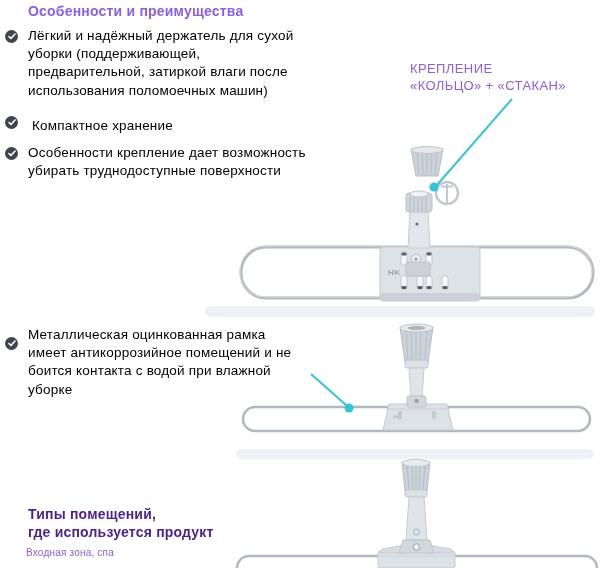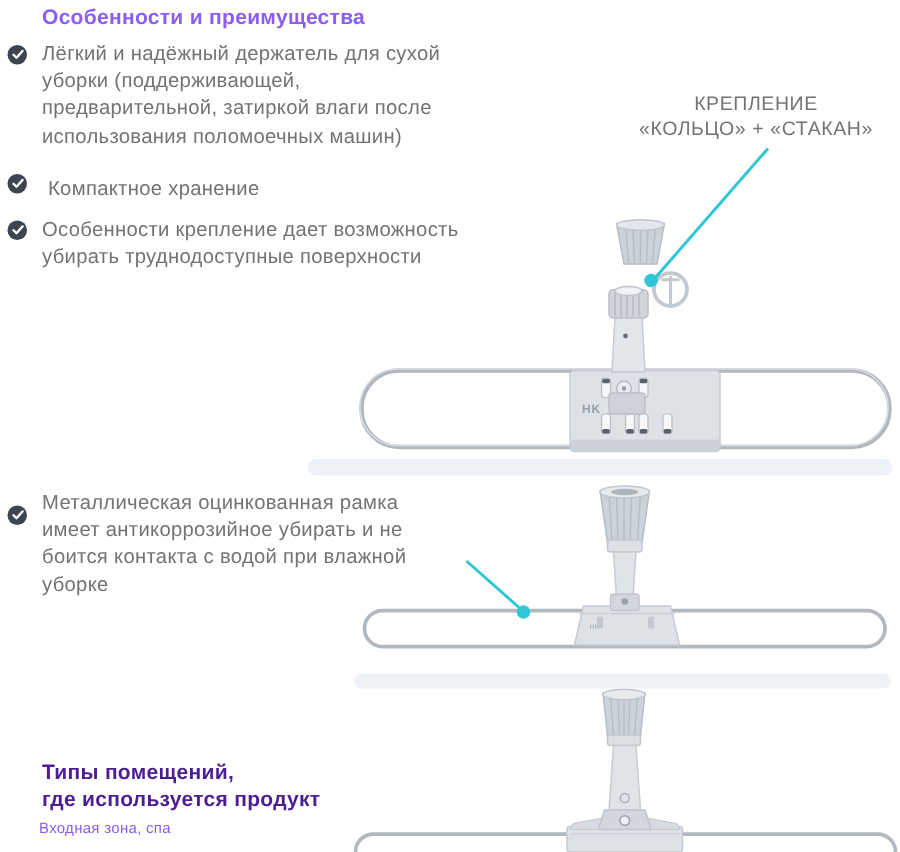--- a/index.html
+++ b/index.html
@@ -24,43 +24,43 @@
     letter-spacing: 0.2px;
     color: #8b5cf6;
   }
   .bullet-text {
     position: absolute;
     left: 28px;
     width: 350px;
     font-size: 13.5px;
     line-height: 18.2px;
     letter-spacing: 0.2px;
-    color: #737373;
+    color: #000000;
     white-space: pre-line;
   }
   .check {
     position: absolute;
     left: 5px;
     width: 13px; height: 13px;
     border-radius: 50%;
     background: #3e4550;
     display: flex;
     align-items: center;
     justify-content: center;
   }
   .check svg { display: block; }
   .attachment-label {
     position: absolute;
     right: 2px; top: 60px;
     width: 188px;
-    text-align: center;
+    text-align: left;
     font-size: 13px;
     line-height: 17px;
     letter-spacing: 0.4px;
-    color: #737373;
+    color: #8b5cf6;
     white-space: pre-line;
   }
   .room-heading {
     position: absolute;
     left: 28px; top: 505px;
     font-size: 14px;
     font-weight: bold;
     line-height: 18px;
     letter-spacing: 0.2px;
     color: #4c1d95;
@@ -236,21 +236,21 @@
   </span>
   <p class="bullet-text" style="top:144px; margin:0">Особенности крепление дает возможность
 убирать труднодоступные поверхности</p>
 
   <span class="check" style="top:337px">
     <svg width="8" height="7" viewBox="0 0 8 7">
         <polyline points="1,3.5 3,5.5 7,1" fill="none" stroke="#ffffff" stroke-width="1.6" stroke-linecap="round" stroke-linejoin="round"></polyline>
       </svg>
   </span>
   <p class="bullet-text" style="top:326px; margin:0; width:330px">Металлическая оцинкованная рамка
-имеет антикоррозийное убирать и не
+имеет антикоррозийное помещений и не
 боится контакта с водой при влажной
 уборке</p>
 
   <div class="attachment-label">КРЕПЛЕНИЕ
 «КОЛЬЦО» + «СТАКАН»</div>
 
   <div class="room-heading">Типы помещений,
 где используется продукт</div>
   <div class="room-text">Входная зона, спа</div>
 

